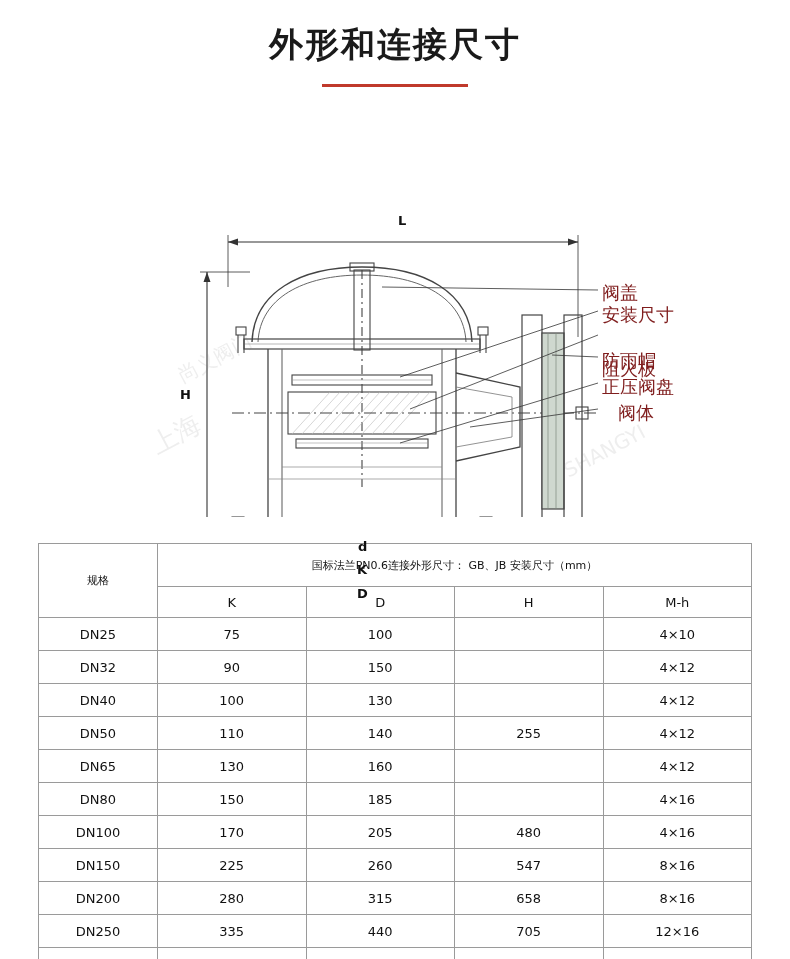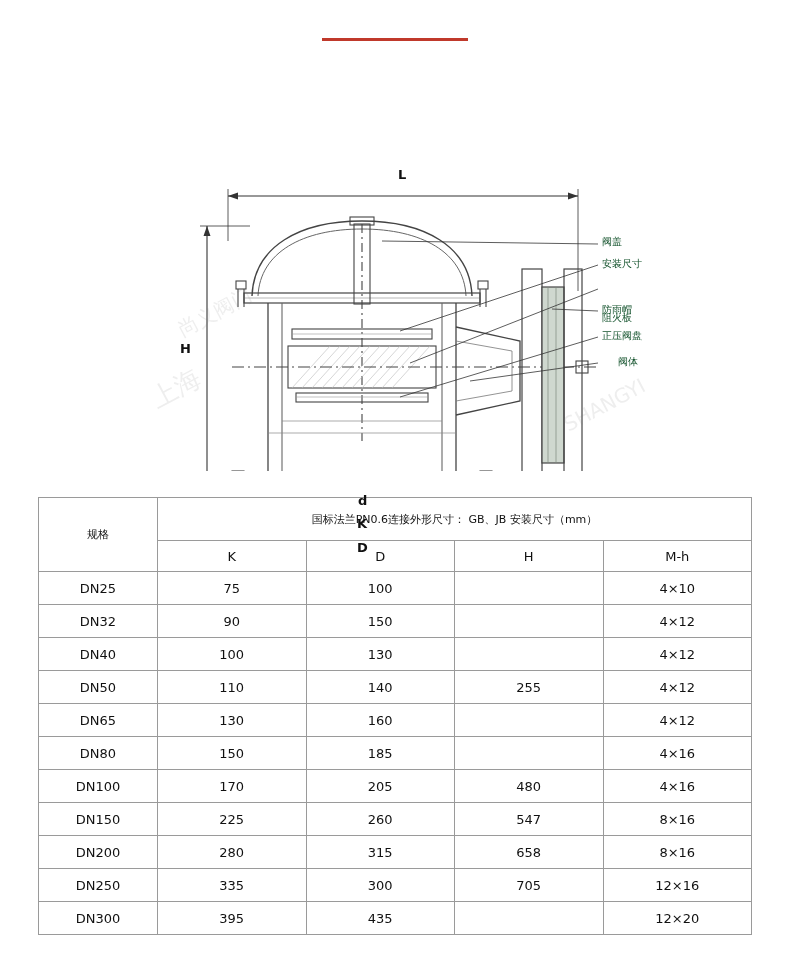--- a/index.html
+++ b/index.html
@@ -39,23 +39,23 @@
   .diagram-wrap {
     position: relative;
     width: 790px;
     height: 430px;
   }
   .diagram-wrap svg {
     display: block;
   }
   .callout-label {
     position: absolute;
-    font-size: 10px;
-    font-family: "DejaVu Sans", "Liberation Sans", sans-serif;
-    color: #14532d;
+    font-size: 18px;
+    font-family: "DejaVu Sans", "Liberation Sans", sans-serif;
+    color: #7f1d1d;
     white-space: nowrap;
   }
   .dim-label {
     position: absolute;
     font-size: 13px;
     font-weight: bold;
     font-family: "DejaVu Sans", "Liberation Sans", sans-serif;
     color: #111;
   }
   .watermark {
@@ -94,20 +94,21 @@
   table.spec .col-k    { width: 150px; }
   table.spec .col-d    { width: 180px; }
   table.spec .col-h    { width: 130px; }
   table.spec .col-mh   { width: 136px; }
   table.spec tr.row td { height: 32px; }
 </style>
 </head>
 <body>
 
 <div class="title-block">
+  <div class="page-title">外形和连接尺寸</div>
   <div class="title-rule"></div>
 </div>
 
 <div class="diagram-wrap">
 
   <svg width="790" height="430" viewBox="0 0 790 430">
     <g stroke="#333" fill="none" stroke-width="1.1">
 
       <line x1="228" y1="155" x2="578" y2="155" stroke="#333"></line>
       <path d="M228,155 l10,-3.5 l0,7 z" fill="#333" stroke="none"></path>
@@ -304,21 +305,21 @@
       <tr class="row">
         <td>DN200</td>
         <td>280</td>
         <td>315</td>
         <td>658</td>
         <td>8×16</td>
       </tr>
       <tr class="row">
         <td>DN250</td>
         <td>335</td>
-        <td>300</td>
+        <td>440</td>
         <td>705</td>
         <td>12×16</td>
       </tr>
       <tr class="row">
         <td>DN300</td>
         <td>395</td>
         <td>435</td>
         <td></td>
         <td>12×20</td>
       </tr>

